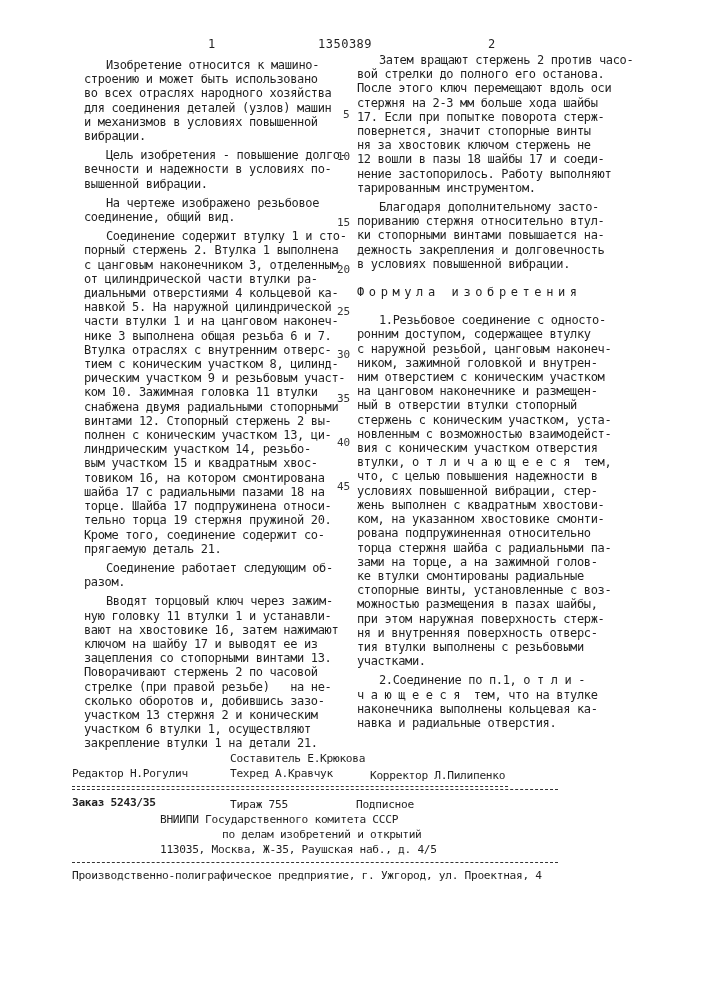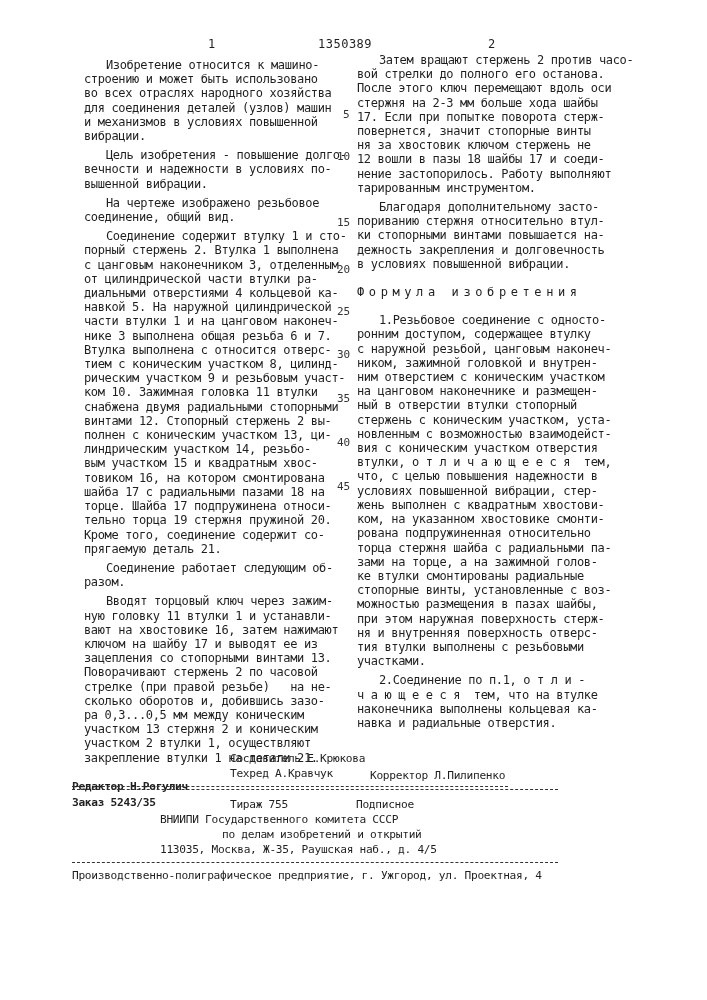--- a/index.html
+++ b/index.html
@@ -51,21 +51,21 @@
     </div>
     <div class="para">
       <span class="ln indent">Соединение содержит втулку 1 и сто-</span>
       <span class="ln">порный стержень 2. Втулка 1 выполнена</span>
       <span class="ln">с цанговым наконечником 3, отделенным</span>
       <span class="ln">от цилиндрической части втулки ра-</span>
       <span class="ln">диальными отверстиями 4 кольцевой ка-</span>
       <span class="ln">навкой 5. На наружной цилиндрической</span>
       <span class="ln">части втулки 1 и на цанговом наконеч-</span>
       <span class="ln">нике 3 выполнена общая резьба 6 и 7.</span>
-      <span class="ln">Втулка выполнена с относится отверс-</span>
+      <span class="ln">Втулка отраслях с внутренним отверс-</span>
       <span class="ln">тием с коническим участком 8, цилинд-</span>
       <span class="ln">рическим участком 9 и резьбовым участ-</span>
       <span class="ln">ком 10. Зажимная головка 11 втулки</span>
       <span class="ln">снабжена двумя радиальными стопорными</span>
       <span class="ln">винтами 12. Стопорный стержень 2 вы-</span>
       <span class="ln">полнен с коническим участком 13, ци-</span>
       <span class="ln">линдрическим участком 14, резьбо-</span>
       <span class="ln">вым участком 15 и квадратным хвос-</span>
       <span class="ln">товиком 16, на котором смонтирована</span>
       <span class="ln">шайба 17 с радиальными пазами 18 на</span>
@@ -80,23 +80,22 @@
     </div>
     <div class="para">
       <span class="ln indent">Вводят торцовый ключ через зажим-</span>
       <span class="ln">ную головку 11 втулки 1 и устанавли-</span>
       <span class="ln">вают на хвостовике 16, затем нажимают</span>
       <span class="ln">ключом на шайбу 17 и выводят ее из</span>
       <span class="ln">зацепления со стопорными винтами 13.</span>
       <span class="ln">Поворачивают стержень 2 по часовой</span>
       <span class="ln">стрелке (при правой резьбе)   на не-</span>
       <span class="ln">сколько оборотов и, добившись зазо-</span>
-      <span class="ln">ра 0,3...0,5 мм между коническим</span>
       <span class="ln">участком 13 стержня 2 и коническим</span>
-      <span class="ln">участком 2 втулки 1, осуществляют</span>
+      <span class="ln">участком 6 втулки 1, осуществляют</span>
       <span class="ln">закрепление втулки 1 на детали 21.</span>
     </div>
   </div>
 <div class="col" id="right">
   <div id="right-paras">
       <div class="para">
         <span class="ln indent">Затем вращают стержень 2 против часо-</span>
         <span class="ln">вой стрелки до полного его останова.</span>
         <span class="ln">После этого ключ перемещают вдоль оси</span>
         <span class="ln">стержня на 2-3 мм больше хода шайбы</span>
@@ -160,21 +159,21 @@
     <div class="gutter" style="left: 337px; top: 263px;">20</div>
     <div class="gutter" style="left: 337px; top: 305px;">25</div>
     <div class="gutter" style="left: 337px; top: 348px;">30</div>
     <div class="gutter" style="left: 337px; top: 392px;">35</div>
     <div class="gutter" style="left: 337px; top: 436px;">40</div>
     <div class="gutter" style="left: 337px; top: 480px;">45</div>
   </div>
 
 <div id="imprint">
   <div class="irow" style="left:170px;top:0px;">Составитель Е.Крюкова</div>
-  <div class="irow" style="left:12px;top:28px;font-weight:bold;">Редактор Н.Рогулич</div>
+  <div class="irow" style="left:12px;top:15px;font-weight:normal;">Редактор Н.Рогулич</div>
   <div class="irow" style="left:170px;top:15px;">Техред А.Кравчук</div>
   <div class="irow" style="left:310px;top:17px;">Корректор Л.Пилипенко</div>
   <div class="dash" style="left:12px;top:34px;width:436px;"></div>
   <div class="dash" style="left:12px;top:37px;width:486px;"></div>
   <div class="irow" style="left:12px;top:44px;font-weight:bold;">Заказ 5243/35</div>
   <div class="irow" style="left:170px;top:46px;">Тираж 755</div>
   <div class="irow" style="left:296px;top:46px;">Подписное</div>
   <div class="irow" style="left:100px;top:61px;">ВНИИПИ Государственного комитета СССР</div>
   <div class="irow" style="left:118px;top:76px;margin-left:44px;">по делам изобретений и открытий</div>
   <div class="irow" style="left:100px;top:91px;">113035, Москва, Ж-35, Раушская наб., д. 4/5</div>

